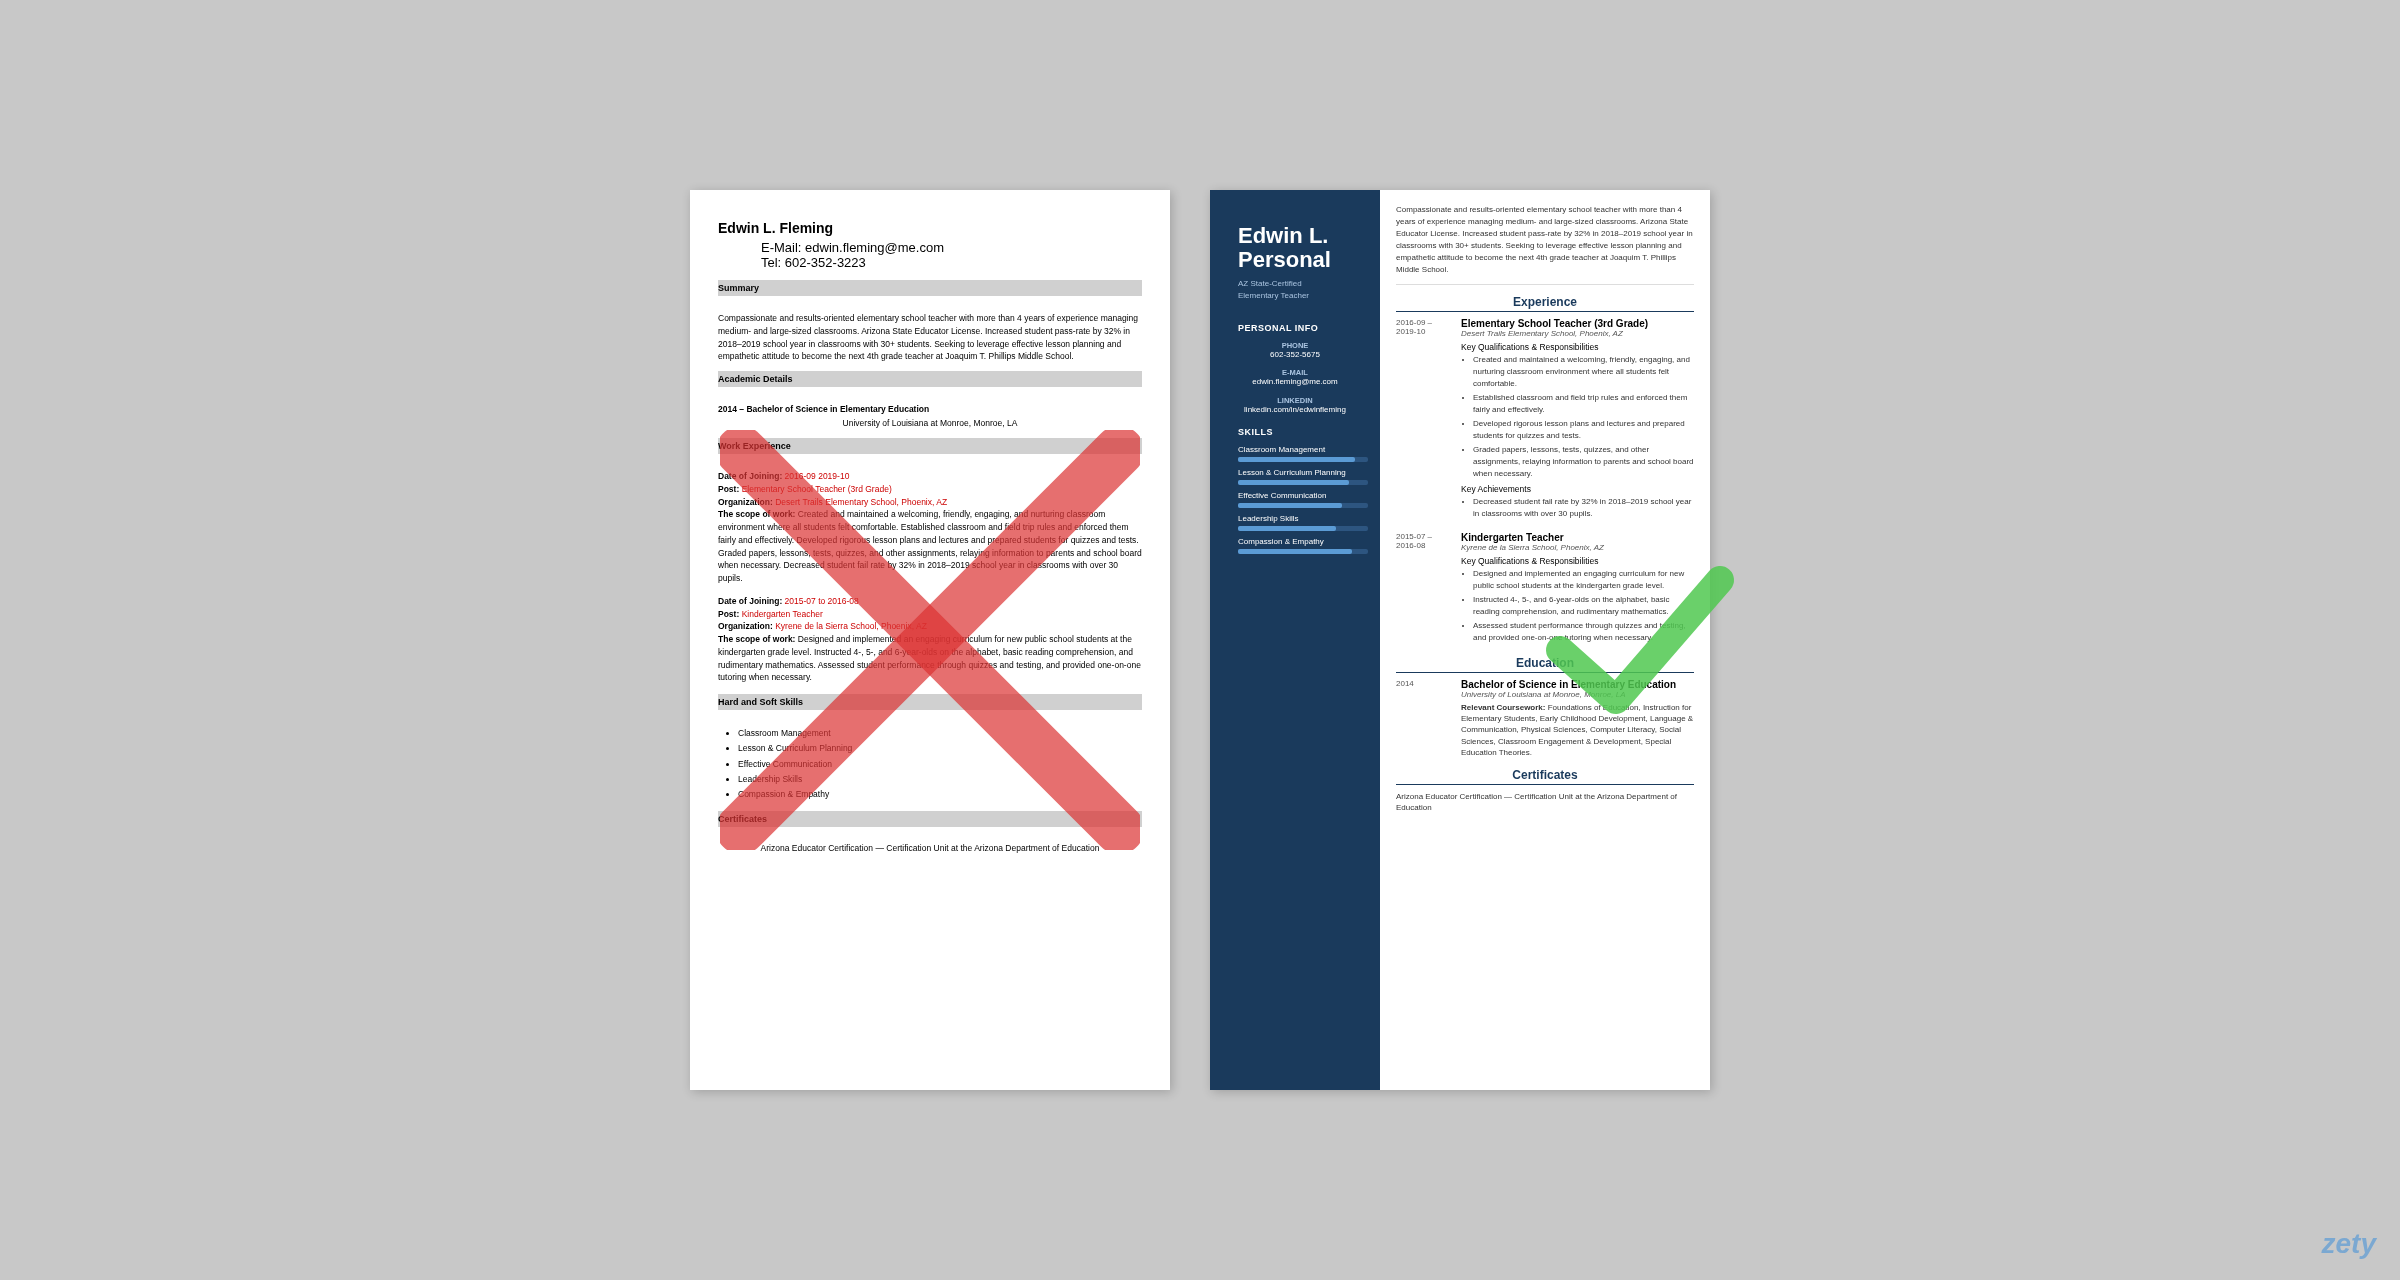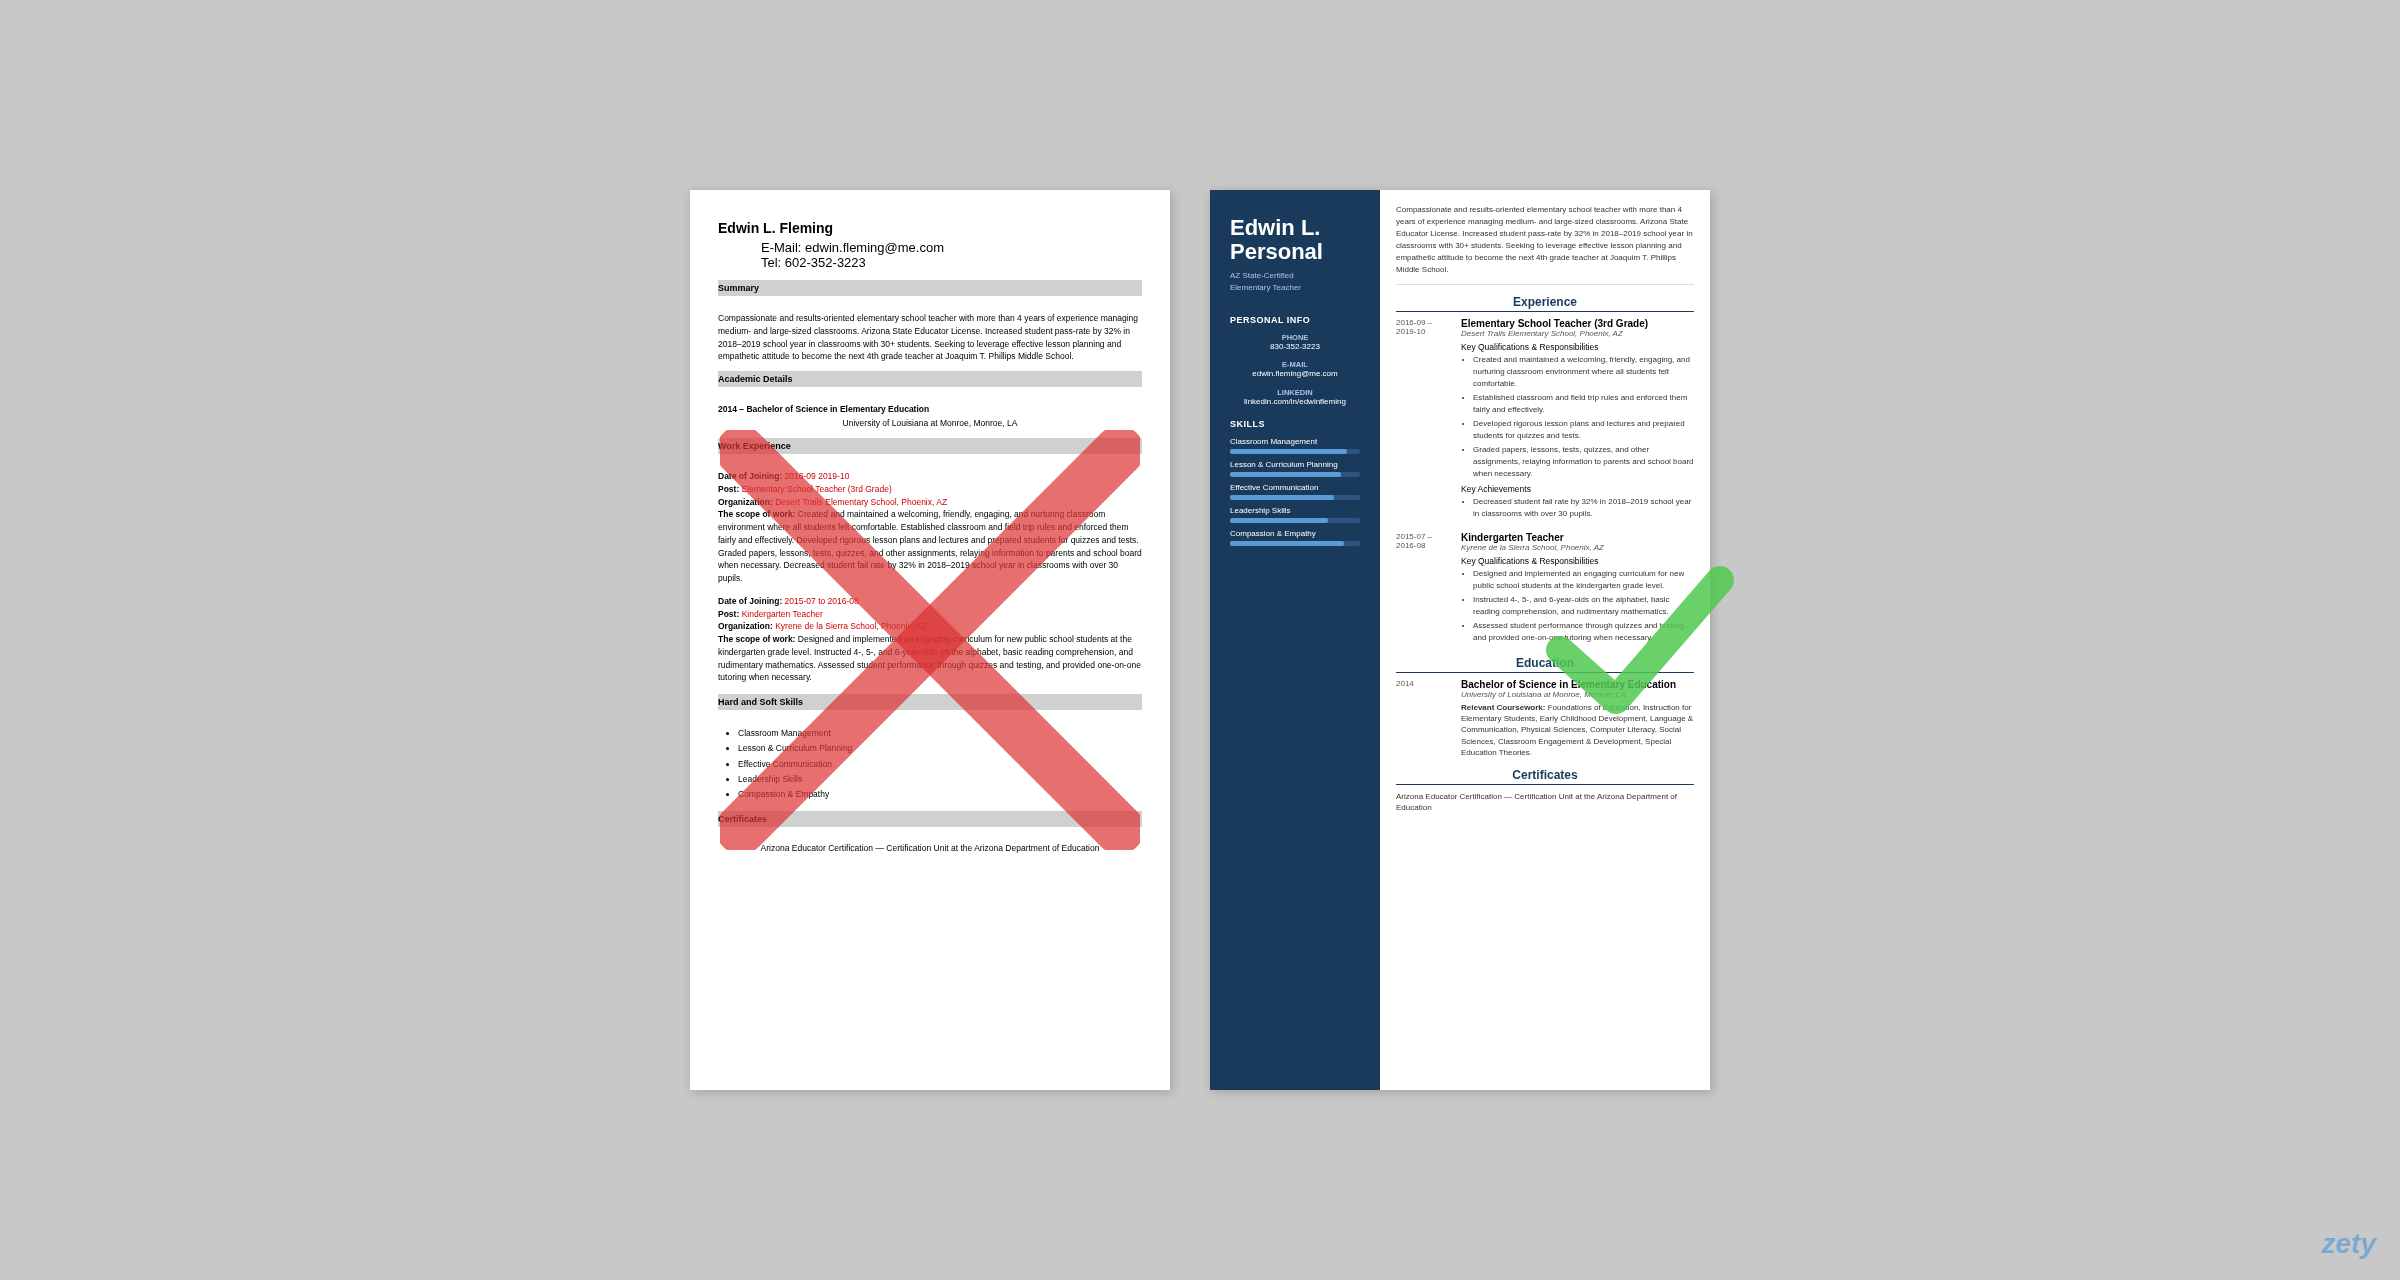--- a/index.html
+++ b/index.html
@@ -106,21 +106,21 @@
       display: flex;
       flex-direction: row;
       position: relative;
       box-shadow: 2px 2px 10px rgba(0,0,0,0.2);
     }
 
     .resume-right .sidebar {
       background: #1a3a5c;
       width: 170px;
       min-height: 900px;
-      padding: 6px;
+      padding: 14px;
       flex-shrink: 0;
     }
 
     .sidebar .name-area {
       background: #1a3a5c;
       padding: 20px 14px 14px 14px;
     }
     .sidebar .name-area .first-name {
       font-size: 22px;
       font-weight: bold;
@@ -333,21 +333,21 @@
   <div class="sidebar">
     <div class="name-area">
       <div class="first-name">Edwin L.</div>
       <div class="last-name">Personal</div>
       <div class="tagline">AZ State-Certified<br>Elementary Teacher</div>
     </div>
 
     <div class="section-title">Personal Info</div>
     <div class="info-item">
       <div class="info-label">Phone</div>
-      <div class="info-value">830-352-3223</div>
+      <div class="info-value">602-352-5675</div>
     </div>
     <div class="info-item">
       <div class="info-label">E-mail</div>
       <div class="info-value">edwin.fleming@me.com</div>
     </div>
     <div class="info-item">
       <div class="info-label">LinkedIn</div>
       <div class="info-value">linkedin.com/in/edwinfleming</div>
     </div>
 

